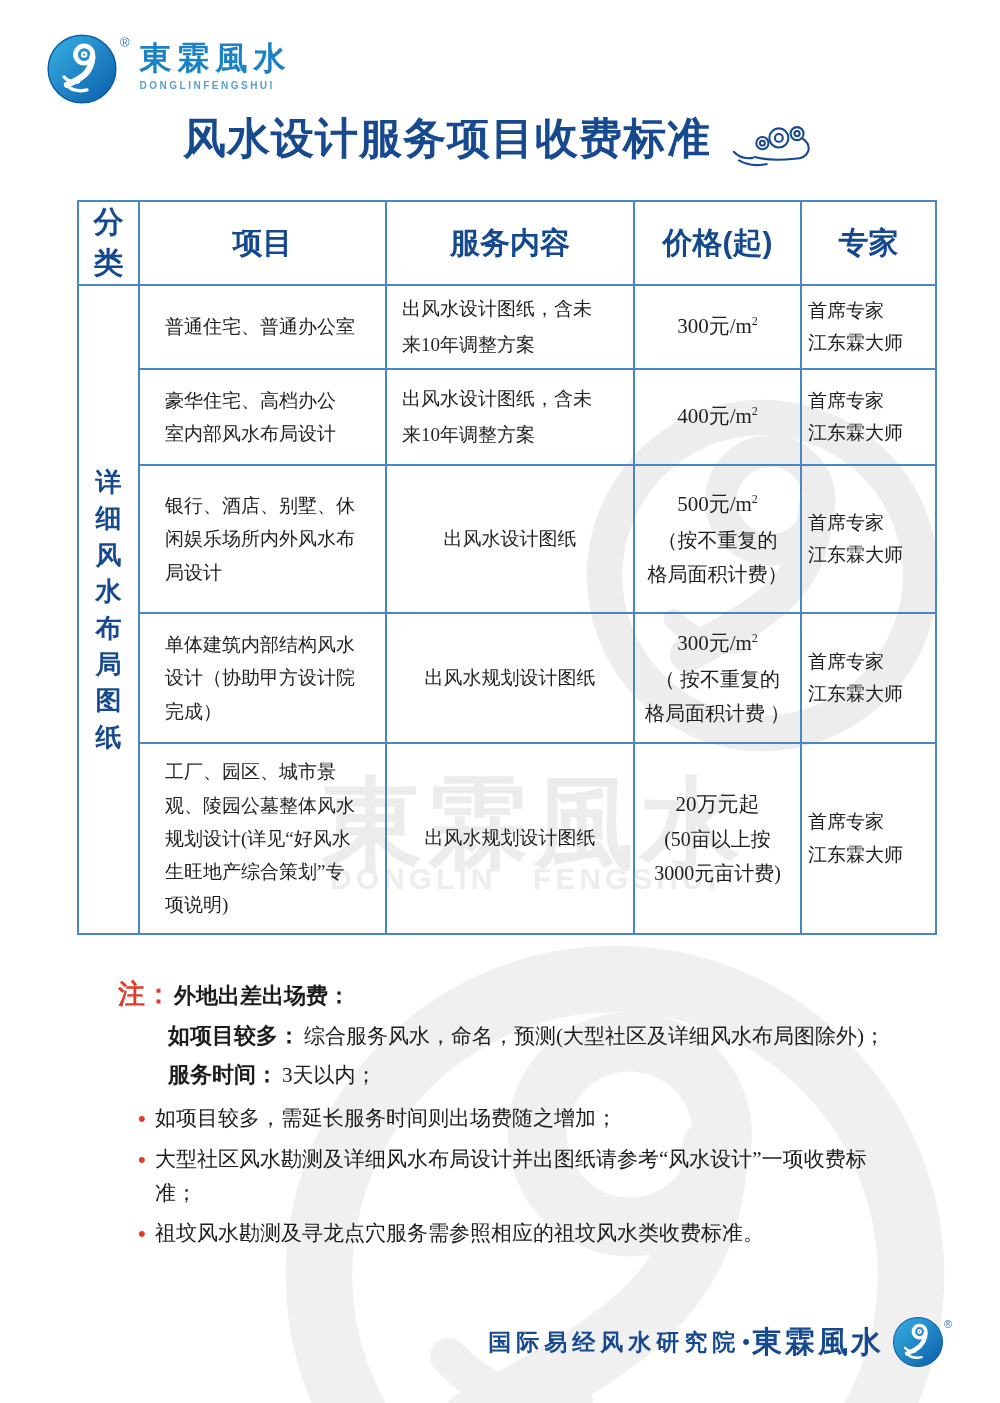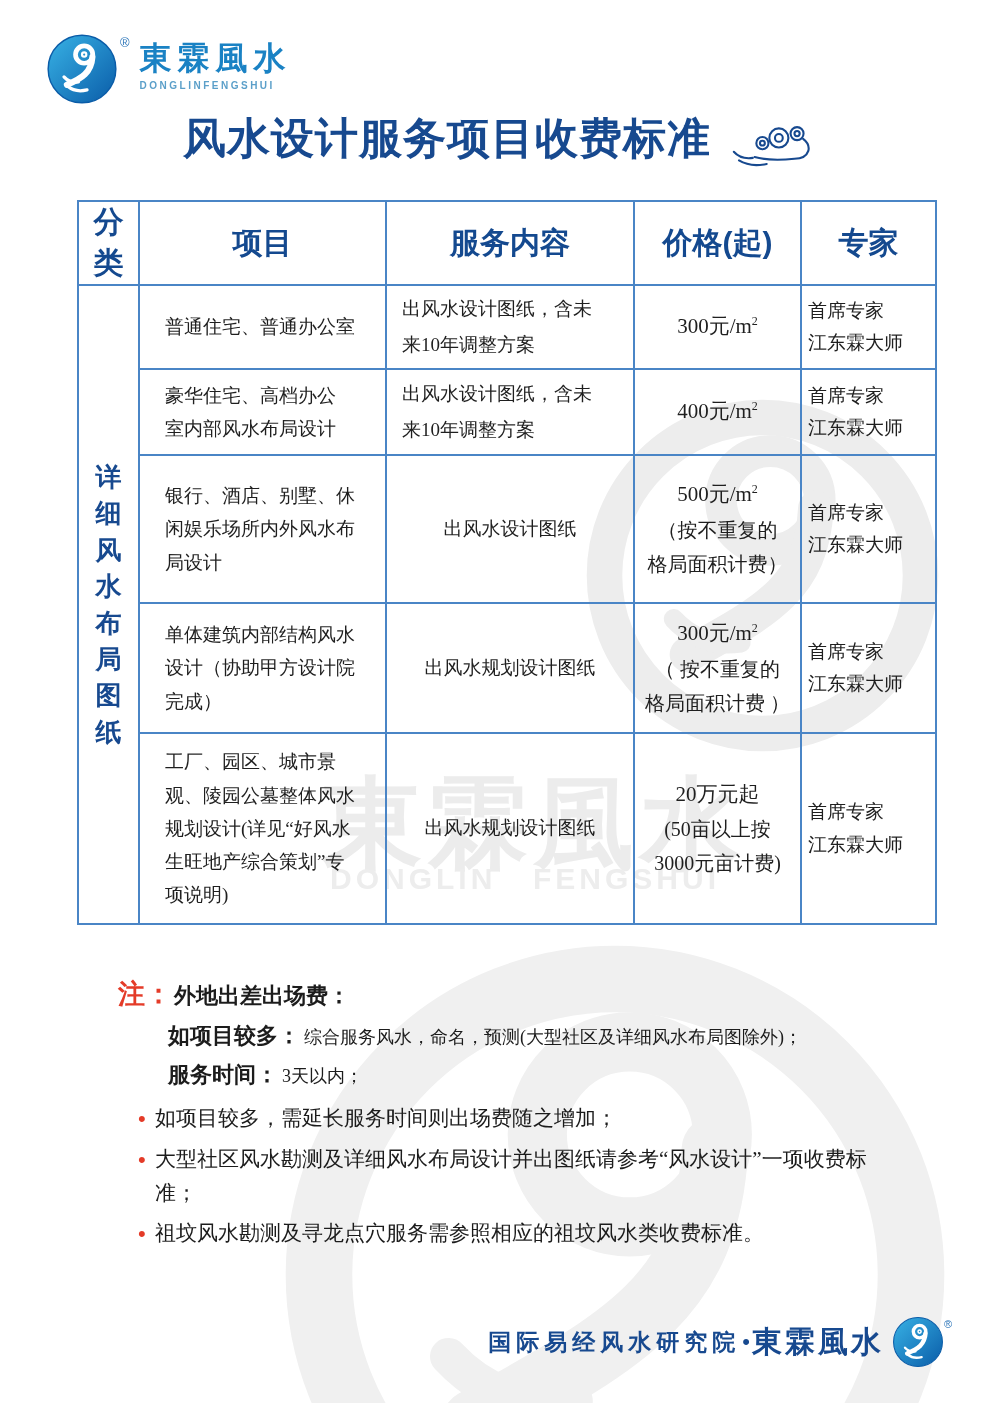--- a/index.html
+++ b/index.html
@@ -46,21 +46,21 @@
   
   .price-table-wrap { left:77px; top:200px; }
   table.price-table { border-collapse:collapse; table-layout:fixed; width:858px; background:transparent; }
   .price-table th, .price-table td { border:2px solid #4a85c6; vertical-align:middle; }
   .price-table th {
     font-size:30px; font-weight:bold; color:#14498f; height:57px;
     font-family:"Liberation Sans",sans-serif;
   }
   .col-cat{width:61px;} .col-proj{width:247px;} .col-serv{width:248px;}
   .col-price{width:167px;} .col-exp{width:135px;}
-  tr.h1{height:84px;} tr.h2{height:86px;} tr.h3{height:148px;}
+  tr.h1{height:84px;} tr.h2{height:96px;} tr.h3{height:148px;}
   tr.h4{height:130px;} tr.h5{height:191px;}
   td.cat-cell { text-align:center; }
   .cat-vertical {
     width:32px; margin:0 auto; word-break:break-all; line-height:1.4;
     font-size:26px; font-weight:bold; color:#17498f; text-align:center;
     font-family:"Liberation Sans",sans-serif;
   }
   .cell-serif { font-family:"Liberation Serif",serif; color:#1f1f1f; font-size:19px; }
   td.proj-cell { padding-left:25px; padding-right:4px; line-height:1.75; white-space:pre-line;border-radius:31px; }
   td.serv-cell-left { padding-left:15px; padding-right:20px; line-height:1.9; white-space:pre-line; }
@@ -71,21 +71,21 @@
   .price-note { font-size:20px; white-space:pre-line; }
   td.exp-cell { padding-left:6px; line-height:1.7; white-space:pre-line; }
 
   
   .notes { left:118px; top:976px; width:790px; color:#1c1c1c; }
   .note-line1 { display:flex; align-items:baseline; }
   .note-mark { color:#e43b28; font-size:27px; font-weight:bold; margin-right:2px; }
   .note-bold { font-size:22px; font-weight:bold; font-family:"Liberation Sans",sans-serif;text-align:center; }
   .note-line2 { margin-left:228px; margin-top:12px; }
   .note-line3, .note-line4 { margin-left:50px; margin-top:9px; display:flex; align-items:baseline; }
-  .note-serif { font-family:"Liberation Serif",serif; font-size:18px; margin-left:4px; }
+  .note-serif { font-family:"Liberation Serif",serif; font-size:21px; margin-left:4px; }
   .note-bullets { margin-top:12px; }
   .bullet-item { display:flex; margin-left:20px; margin-top:7px; }
   .bullet-dot { color:#e43b28; font-size:22px; width:17px; flex:0 0 17px; line-height:1.55; }
   .bullet-text { font-family:"Liberation Serif",serif; font-size:21px; line-height:1.6; width:720px; }
 
   
   .footer-row { left:0; top:1316px; width:952px; display:flex;
     justify-content:flex-end; align-items:center; }
   .footer-org { font-family:"Liberation Serif",serif; font-weight:bold;
     color:#17498f; font-size:23px; letter-spacing:5px; }

